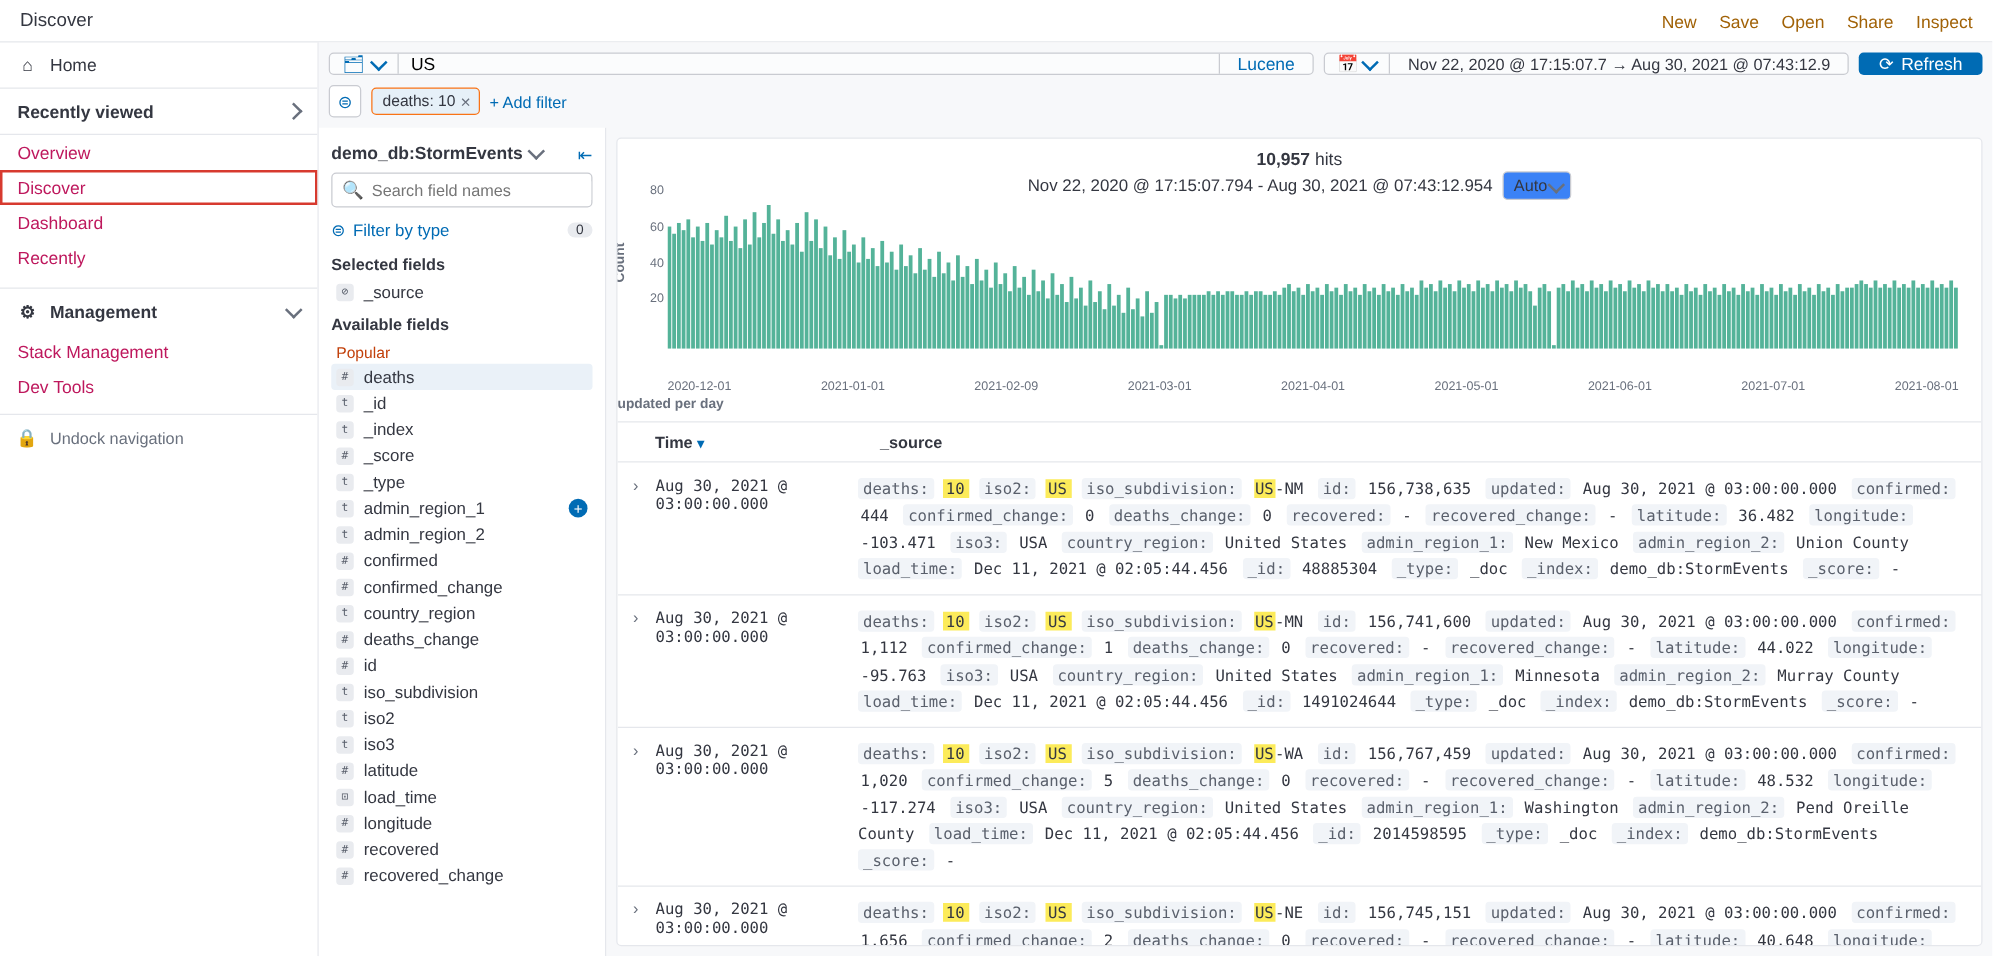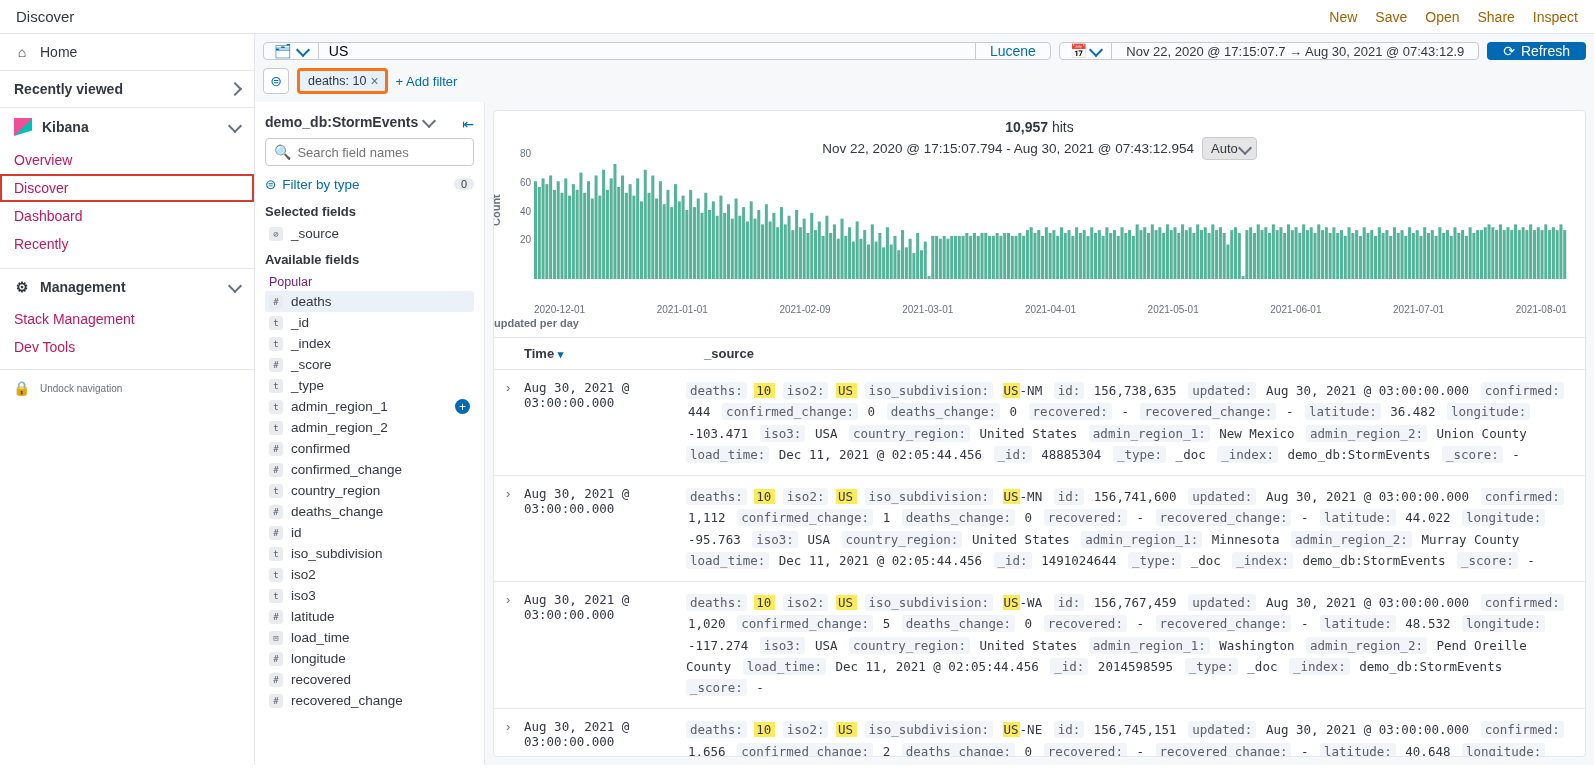--- a/index.html
+++ b/index.html
@@ -26,44 +26,44 @@
 .querybox { flex: 1; display: flex; border: 1px solid #c9cbd1; border-radius: 4px; background: #fbfcfd; }
 .querybox .icon-btn { display:flex; align-items:center; padding:0 10px; border-right:1px solid #c9cbd1; color:#006bb4; cursor:pointer;}
 .querybox input { flex:1; border:none; background:transparent; padding:0 10px; font-size:14px; outline:none;}
 .querybox .lucene { padding:0 14px; display:flex; align-items:center; color:#006bb4; border-left:1px solid #c9cbd1; cursor:pointer;}
 .datebox { display:flex; border:1px solid #c9cbd1; border-radius:4px; background:#fbfcfd; align-items:center;}
 .datebox .cal { padding:0 10px; border-right:1px solid #c9cbd1; color:#006bb4; cursor:pointer; display:flex; align-items:center; gap:4px;}
 .datebox .range { padding:0 14px; font-size:13px; }
 .refresh-btn { background:#006bb4; color:#fff; border:none; border-radius:4px; padding:0 16px; display:flex; align-items:center; gap:6px; cursor:pointer; font-size:14px;}
 .filterbar { display:flex; align-items:center; padding:0 8px 8px; gap:8px;}
 .filter-settings { width:26px; height:26px; border:1px solid #c9cbd1; border-radius:4px; display:flex; align-items:center; justify-content:center; color:#006bb4; cursor:pointer; background:#fff;}
-.filter-pill { display:flex; align-items:center; background:#e6f0f8; border:3px solid #f97316; border-radius:4px; padding:2px 6px 2px 8px; font-size:12.5px; gap:4px;}
+.filter-pill { display:flex; align-items:center; background:#e6f0f8; border:1px solid #f97316; border-radius:4px; padding:2px 6px 2px 8px; font-size:12.5px; gap:4px;}
 .filter-pill .x { cursor:pointer; font-size:14px; color:#69707d;}
 .add-filter { color:#006bb4; cursor:pointer; font-size:13px;}
 
 .content { flex:1; display:flex; overflow:hidden;}
 .fieldpanel { width:230px; background:#fff; border-right:1px solid #e5e7ec; padding:8px 10px; display:flex; flex-direction:column; overflow-y:auto;}
 .index-title { font-weight:700; display:flex; align-items:center; gap:6px; padding:4px 0 8px;}
 .collapse-btn { color:#006bb4; cursor:pointer; margin-left:auto;}
 .search-fields { display:flex; align-items:center; border:1px solid #c9cbd1; border-radius:4px; padding:5px 8px; gap:6px; margin-bottom:6px;}
 .search-fields input { border:none; outline:none; flex:1; font-size:13px;}
 .filter-type { display:flex; align-items:center; color:#006bb4; gap:6px; font-size:13.5px; padding:4px 0;}
 .filter-type .count { margin-left:auto; background:#e9ebef; border-radius:9px; padding:0 7px; font-size:11px; color:#343741;}
 .field-section-title { font-weight:700; font-size:13px; padding:8px 0 4px;}
 .field-row { display:flex; align-items:center; gap:8px; padding:3px 4px; font-size:13.5px; cursor:pointer; border-radius:3px;}
-.field-row.popular-label { font-size:12.5px; color:#701a75; padding:4px 4px 2px;}
+.field-row.popular-label { font-size:12.5px; color:#c2410c; padding:4px 4px 2px;}
 .field-row.highlighted { background:#eaf1f8;}
 .ftype-badge { font-family: monospace; font-size:9px; background:#e9ebef; color:#5a606c; width:14px; height:14px; display:inline-flex; align-items:center; justify-content:center; border-radius:3px;}
 .add-btn { margin-left:auto; width:15px; height:15px; background:#006bb4; color:#fff; border-radius:50%; display:flex; align-items:center; justify-content:center; font-size:12px;}
 
 .datapanel { flex:1; background:#fff; margin:8px; border:1px solid #e5e7ec; border-radius:4px; display:flex; flex-direction:column; overflow:hidden;}
 .hits-header { text-align:center; padding:8px 0 2px;}
 .hits-header .n { font-weight:700;}
 .range-subtitle { text-align:left; font-size:13.5px; padding-bottom:4px; display:flex; align-items:center; justify-content:center; gap:8px;}
-.interval-select { border:1px solid #c9cbd1; border-radius:4px; padding:3px 18px 3px 8px; background:#e5e5e5; font-size:13px; position:relative;}
+.interval-select { border:1px solid #c9cbd1; border-radius:4px; padding:3px 18px 3px 8px; background:#3b82f6; font-size:13px; position:relative;}
 .chart-area { position:relative; height:140px; padding:0 18px 25px 40px;}
 .ylabel { position:absolute; left:2px; top:50%; transform:rotate(-90deg) translateX(14px); transform-origin:left; font-size:11px; font-weight:600; color:#69707d;}
 .ytick { position:absolute; left:26px; font-size:10px; color:#69707d; transform:translateY(-50%);}
 svg.bars { width:100%; height:100%;}
 .xlabels { display:flex; justify-content:space-between; font-size:10px; color:#69707d; padding:0 18px 2px 40px;}
 .xlabel-center { font-size:11px; color:#69707d; font-weight:600; padding-bottom:8px;}
 .table-head { display:flex; border-top:1px solid #e5e7ec; border-bottom:1px solid #e5e7ec; padding:8px 12px; font-size:13px; font-weight:600;}
 .col-time { width:180px; cursor:pointer;}
 .col-time .sort-arrow { color:#006bb4; font-size:11px;}
 .col-source { flex:1;}
@@ -98,47 +98,41 @@
       <span class="icon">⌂</span>
       <span>Home</span>
     </div>
     <div class="side-divider"></div>
     <div class="side-item bold">
       <span>Recently viewed</span>
       <span class="spacer"></span>
       <span class="chev"></span>
     </div>
     <div class="side-divider"></div>
-    <div class="side-item bold">
-      <span class="kibana-logo"></span>
-      <span>Kibana</span>
-      <span class="spacer"></span>
-      <span class="chev down"></span>
-    </div>
     <div id="kibana-subs">
         <div class="side-sub">Overview</div>
         <div class="side-sub active">Discover</div>
         <div class="side-sub">Dashboard</div>
         <div class="side-sub">Recently</div>
       </div>
     <div class="side-divider" style="margin-top:10px;"></div>
     <div class="side-item bold">
       <span class="icon">⚙</span>
       <span>Management</span>
       <span class="spacer"></span>
       <span class="chev down"></span>
     </div>
     <div id="mgmt-subs">
         <div class="side-sub">Stack Management</div>
         <div class="side-sub">Dev Tools</div>
       </div>
     <div class="side-divider" style="margin-top:8px;"></div>
     <div class="side-item" style="color:#69707d;">
       <span class="icon">🔒</span>
-      <span style="font-size:10px;">Undock navigation</span>
+      <span style="font-size:13px;">Undock navigation</span>
     </div>
   </div>
 
   <div class="main">
     <div class="querybar">
       <div class="querybox">
         <div class="icon-btn">🗂 <span class="chev down" style="margin-left:6px;border-color:#006bb4;"></span></div>
         <input value="US" style="">
         <div class="lucene">Lucene</div>
       </div>

